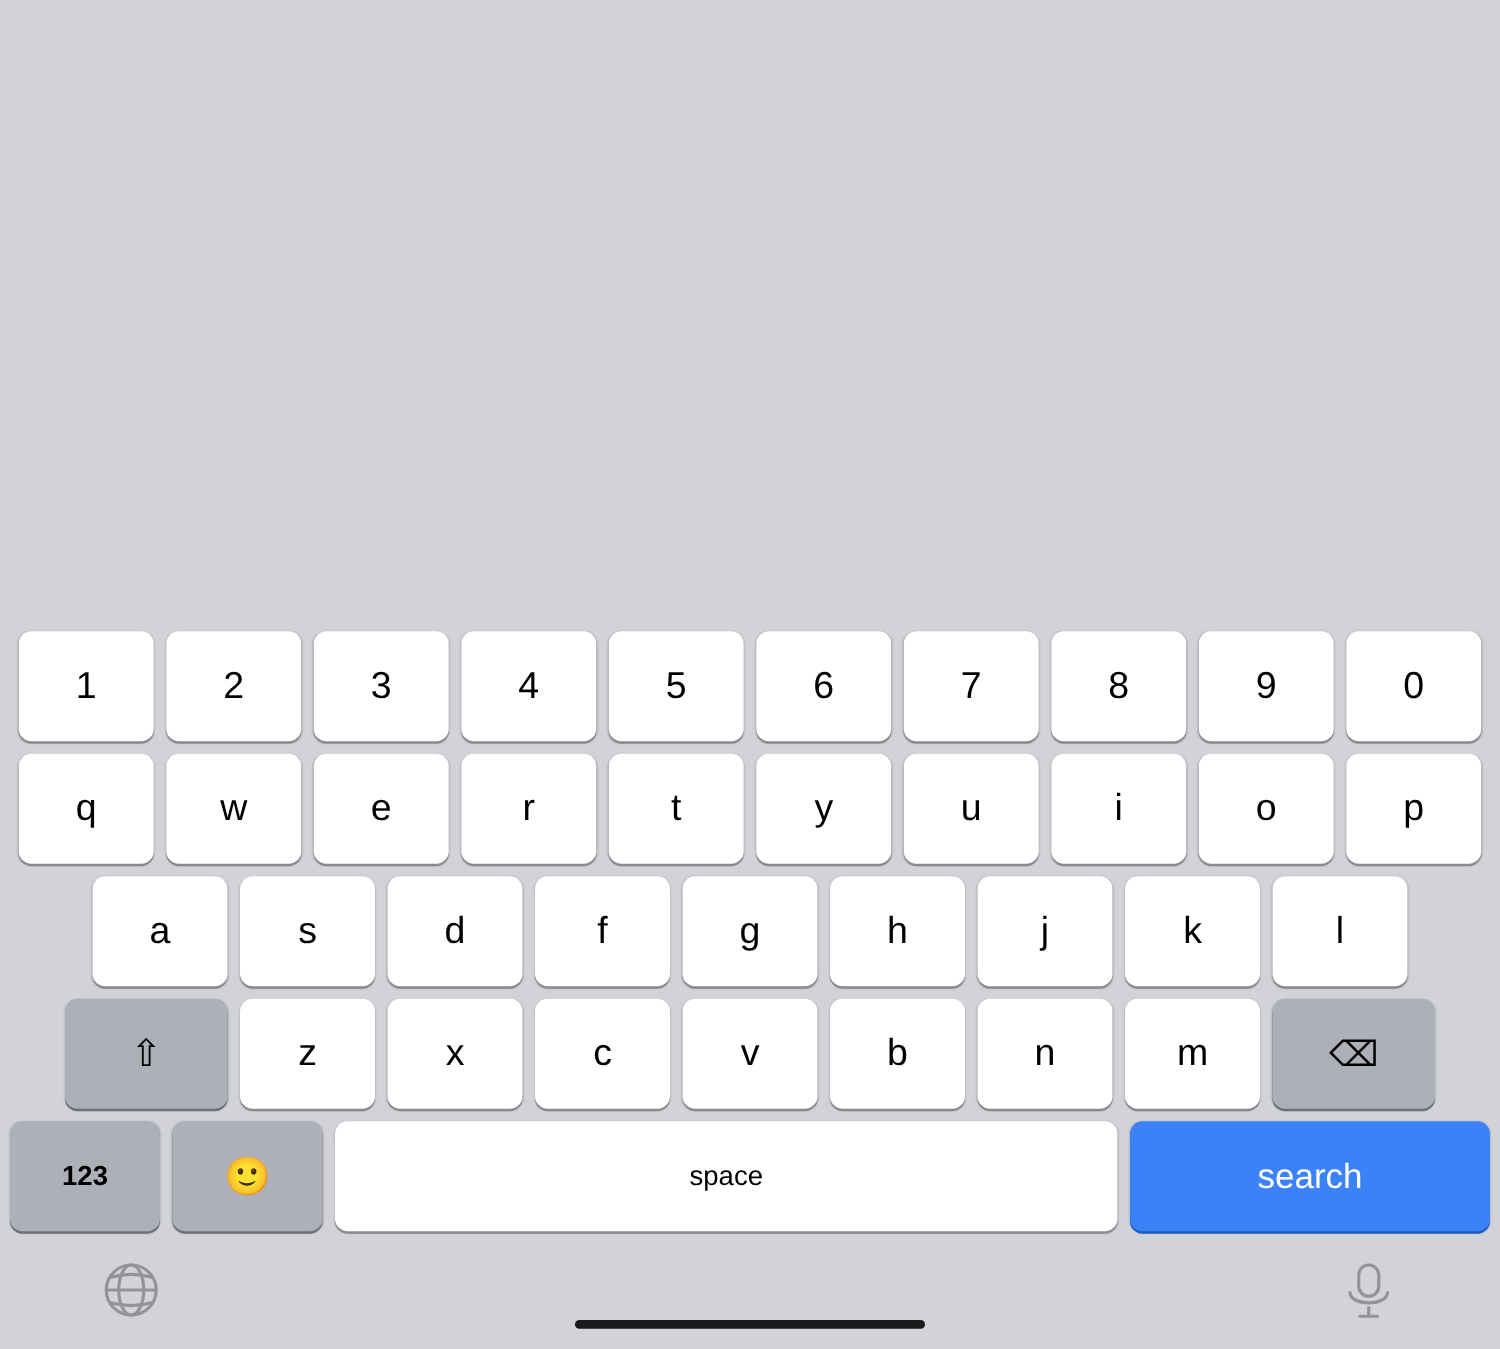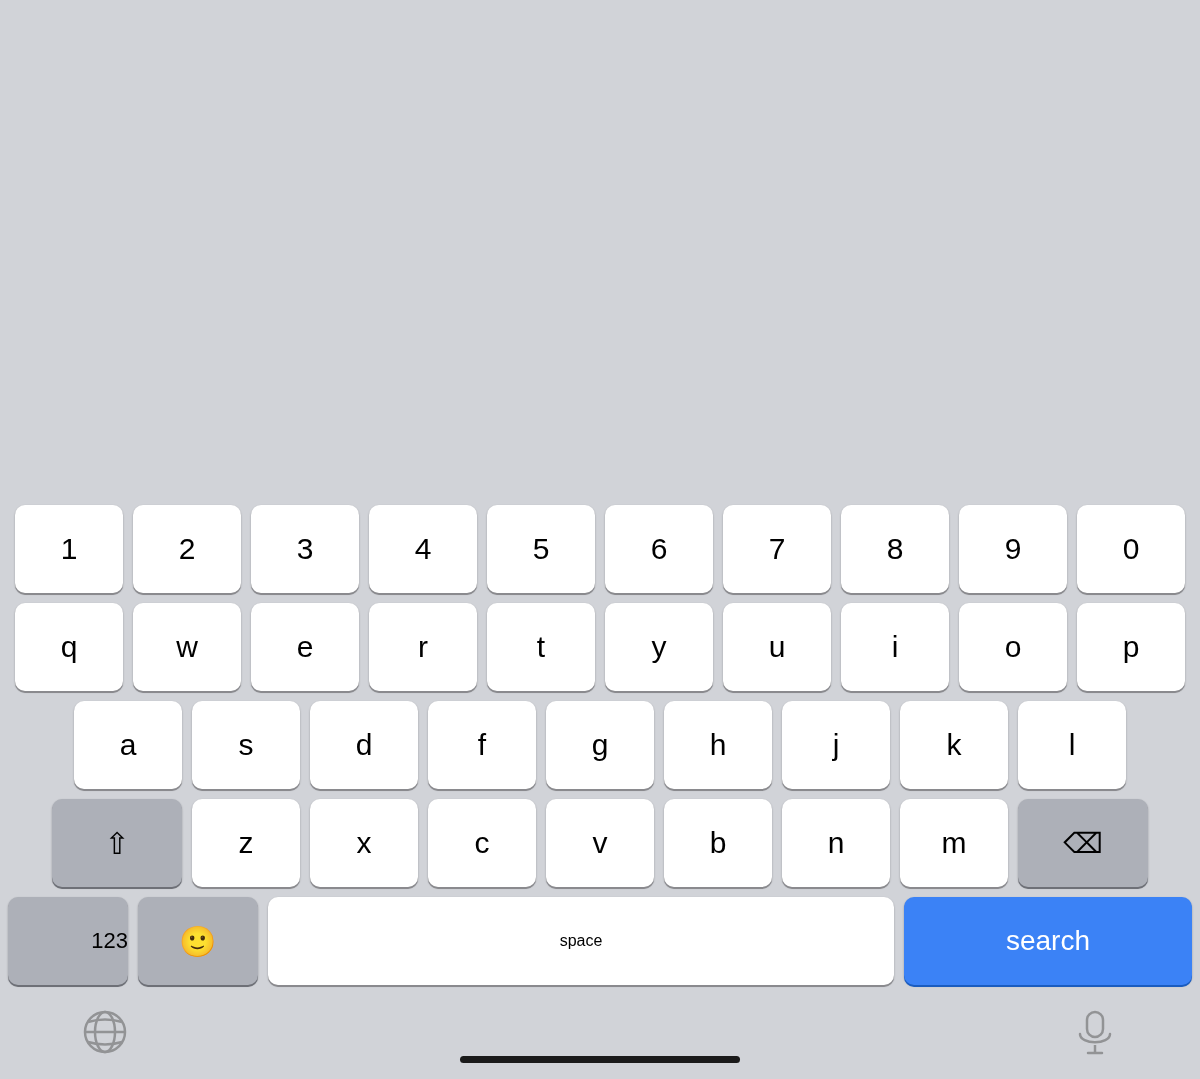--- a/index.html
+++ b/index.html
@@ -72,34 +72,33 @@
       justify-content: center;
       gap: 10px;
       width: 100%;
       padding: 0 4px;
     }
 
     .key-123 {
       flex: 0 0 120px;
       max-width: 120px;
       font-size: 22px;
-      font-weight: 400;
-      justify-content: flex-end;
+      font-weight: 700;
     }
 
     .key-emoji {
       flex: 0 0 120px;
       max-width: 120px;
       font-size: 30px;
     }
 
     .key-space {
       flex: 1;
       max-width: 100%;
-      font-size: 16px;
+      font-size: 22px;
       color: #000;
       font-weight: 400;
     }
 
     .key-search {
       flex: 0 0 288px;
       max-width: 288px;
       background: #3b82f6;
       color: #ffffff;
       font-size: 28px;

